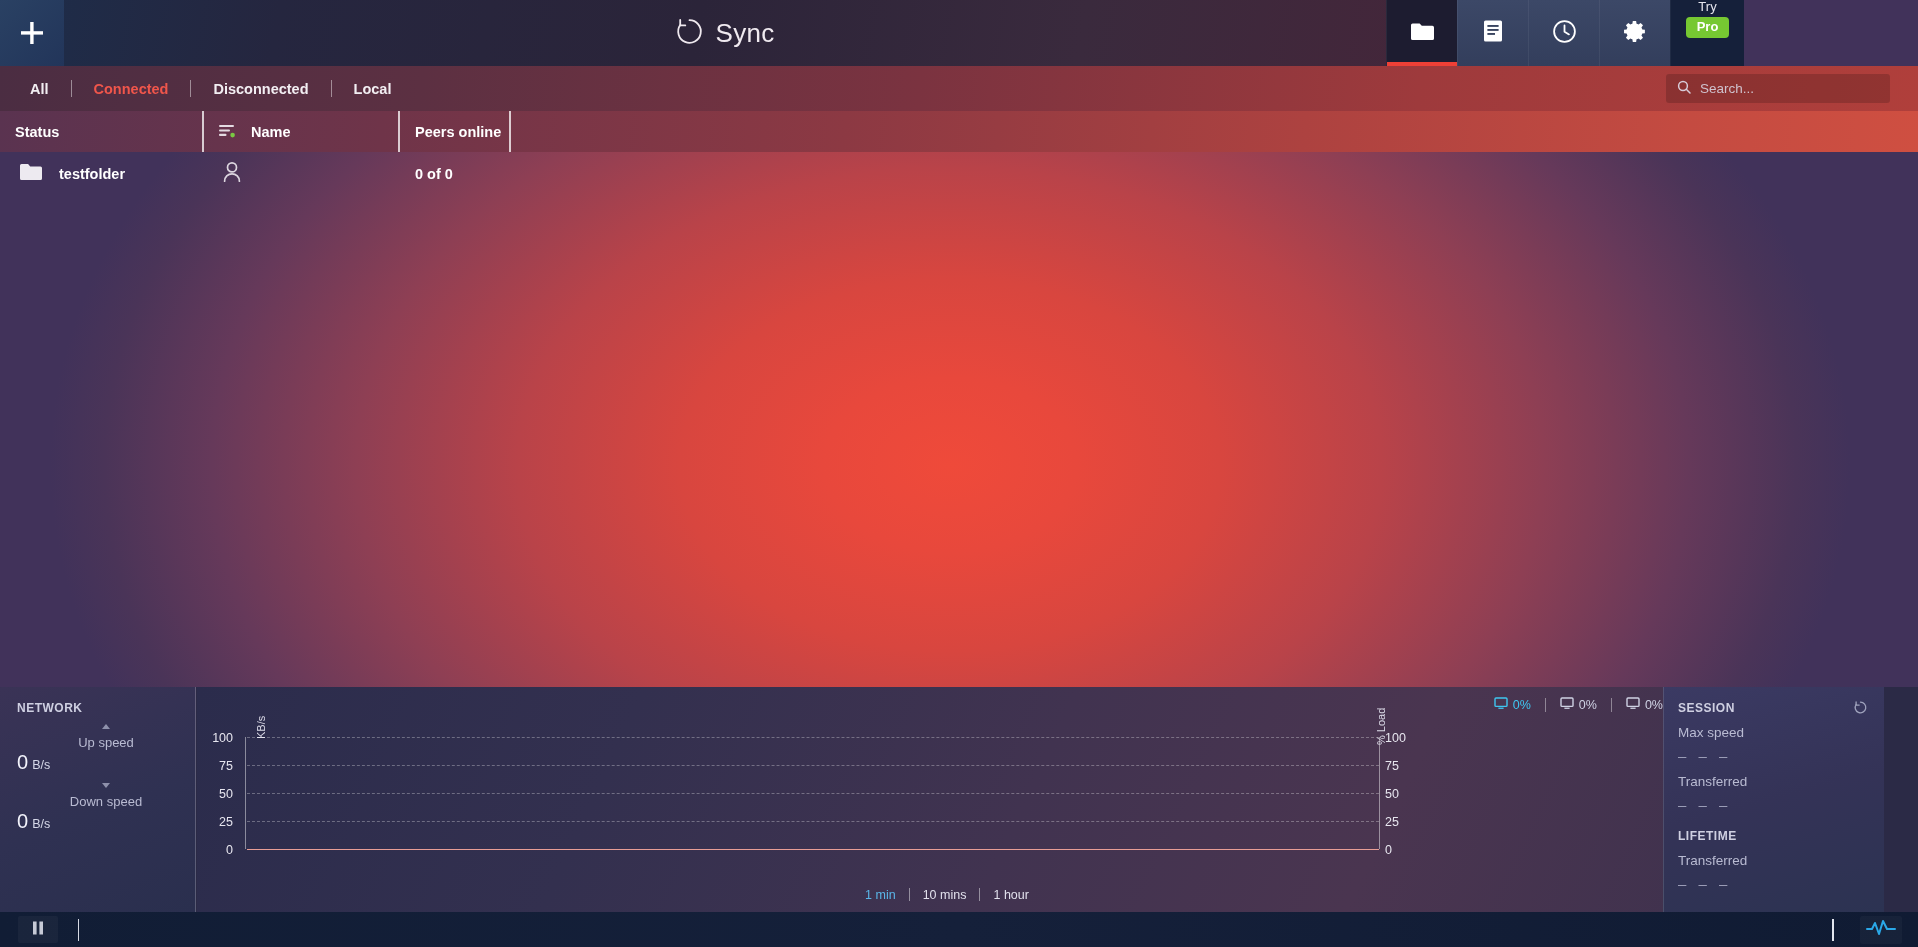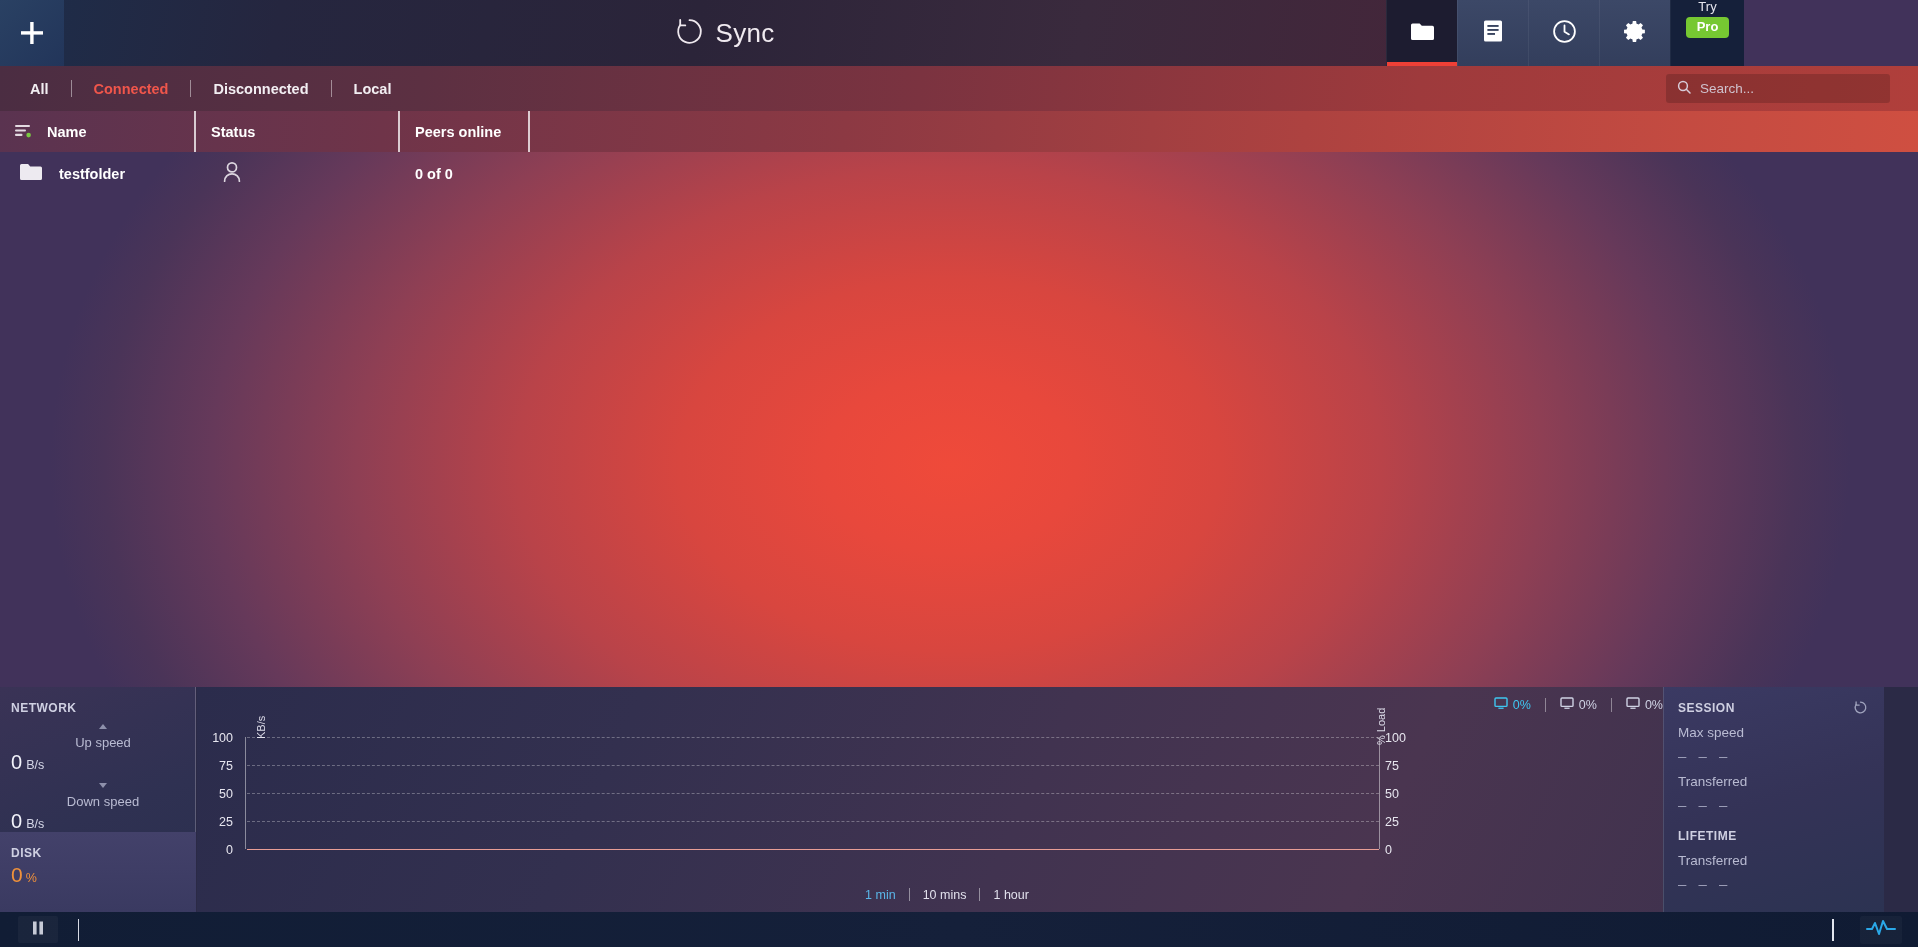--- a/index.html
+++ b/index.html
@@ -87,21 +87,21 @@
     position:absolute; left:0; top:111px; width:1918px; height:41px;
     background:linear-gradient(95deg,#5a3350 0%,#6f3449 20%,#8c3943 44%,#ad4240 68%,#c44b41 88%,#cf4f41 100%);
     display:flex; align-items:stretch;
   }
   .th{
     display:flex; align-items:center; color:#fff; font-size:14.5px; font-weight:bold;
     border-right:2px solid rgba(255,255,255,.75); padding-left:0; cursor:pointer;
   }
   .th.c-name{ width:196px; padding-left:14px; gap:14px; }
   .th.c-status{ width:204px; padding-left:15px; }
-  .th.c-peers{ width:130px; padding-left:15px; }
+  .th.c-peers{ width:111px; padding-left:15px; }
   .th.c-rest{ flex:1; border-right:none; }
 
   .trow{
     position:absolute; left:0; top:152px; width:1918px; height:43px;
     display:flex; align-items:center; cursor:pointer;
   }
   .cell-name{ width:196px; display:flex; align-items:center; gap:15px; padding-left:19px; }
   .row-label{ color:#ffffff; font-size:14.5px; font-weight:bold; }
   .cell-status{ width:204px; display:flex; align-items:center; padding-left:26px; }
   .cell-peers{ width:137px; color:#fff; font-size:14.5px; font-weight:bold; padding-left:15px; }
@@ -109,21 +109,21 @@
   
   .statpanel{
     position:absolute; left:0; top:687px; width:1918px; height:225px;
     background:#2b2a46;
   }
   .left-col{
     position:absolute; left:0; top:0; width:196px; height:225px;
     background:linear-gradient(160deg,#3a3356 0%,#2f3152 55%,#2a2f4e 100%);
     border-right:1px solid rgba(255,255,255,.22);
   }
-  .net-box{ padding:14px 0 0 11px; height:145px; }
+  .net-box{ padding:14px 0 0 17px; height:145px; }
   .sec-title{ font-size:12px; font-weight:bold; color:#cfd0e2; letter-spacing:.5px; }
   .spd-label{ font-size:13px; color:#b9bbd2; margin-top:9px; display:flex; align-items:center; gap:6px;flex-direction:column; }
   .spd-val{ font-size:20px; color:#f2f3fb; font-weight:300; margin-top:1px; }
   .spd-val .unit{ font-size:12.5px; color:#d6d8e8; margin-left:4px; }
   .arr-up{ width:0;height:0;border-left:4px solid transparent;border-right:4px solid transparent;border-bottom:5px solid #8e90ab;}
   .arr-dn{ width:0;height:0;border-left:4px solid transparent;border-right:4px solid transparent;border-top:5px solid #8e90ab;}
   .disk-box{
     position:absolute; left:0; bottom:0; width:196px; height:80px;
     background:linear-gradient(180deg,#43416a 0%,#3a3a61 100%); padding:14px 0 0 11px;
   }
@@ -278,33 +278,33 @@
       <svg width="14" height="14" viewBox="0 0 14 14">
         <circle cx="6" cy="6" r="4.4" fill="none" stroke="#d8ccd8" stroke-width="1.5"></circle>
         <line x1="9.3" y1="9.3" x2="13" y2="13" stroke="#d8ccd8" stroke-width="1.5" stroke-linecap="round"></line>
       </svg>
     </span>
     <input class="search-input" type="text" placeholder="Search..." style="">
   </div>
 </div>
 
 <div class="thead">
+  <div class="th c-status">
+    <span>Status</span>
+  </div>
   <div class="th c-name">
     <span>
       <svg width="19" height="15" viewBox="0 0 19 15">
         <rect x="1" y="2" width="15" height="2.1" rx="1" fill="#e4dbe2"></rect>
         <rect x="1" y="6.4" width="11" height="2.1" rx="1" fill="#e4dbe2"></rect>
         <rect x="1" y="10.8" width="7.5" height="2.1" rx="1" fill="#e4dbe2"></rect>
         <circle cx="14.6" cy="12.1" r="2.3" fill="#7ac943"></circle>
       </svg>
     </span>
     <span>Name</span>
-  </div>
-  <div class="th c-status">
-    <span>Status</span>
   </div>
   <div class="th c-peers">
     <span>Peers online</span>
   </div>
   <div class="th c-rest"></div>
 </div>
 
 <div class="trow">
   <div class="cell-name">
     <span>
@@ -338,26 +338,20 @@
         <span>0</span><span class="unit">B/s</span>
       </div>
       <div class="spd-label">
         <span class="arr-dn"></span>
         <span>Down speed</span>
       </div>
       <div class="spd-val">
         <span>0</span><span class="unit">B/s</span>
       </div>
     </div>
-    <div class="disk-box">
-      <div class="sec-title">DISK</div>
-      <div class="disk-val">
-        <span>0</span><span class="unit">%</span>
-      </div>
-    </div>
   </div>
 
   <div class="chart-col">
 
     <div class="cpu-row">
       <span class="cpu-item active">
         <span>
           <svg width="14" height="13" viewBox="0 0 14 13">
             <rect x="1" y="1" width="12" height="8.4" rx="1" fill="none" stroke="#3fc6f0" stroke-width="1.4"></rect>
             <rect x="4.4" y="10.6" width="5.2" height="1.3" fill="#3fc6f0"></rect>

